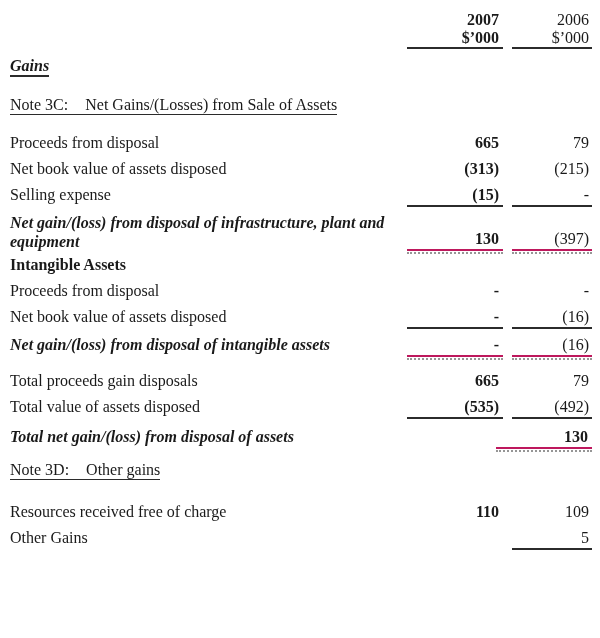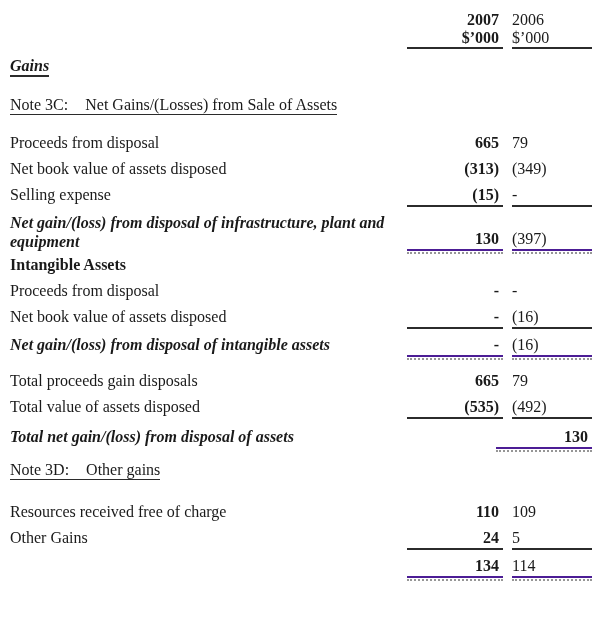--- a/index.html
+++ b/index.html
@@ -20,25 +20,25 @@
     width: 600px;
     height: 638px;
     padding: 11px 8px 8px 10px;
   }
 
   
   .row { display: flex; line-height: 20px; margin-bottom: 6px; }
   .row.hdr { line-height: 18px; margin-bottom: 0; }
   .lbl { flex: 1; padding-right: 6px; }
   .c1 { width: 96px; text-align: right; padding-right: 4px; font-weight: bold; box-sizing: border-box; }
-  .c2 { width: 80px; margin-left: 9px; text-align: left; padding-right: 3px; box-sizing: border-box; }
+  .c2 { width: 80px; margin-left: 9px; text-align: right; padding-right: 3px; box-sizing: border-box; }
 
   
   .ul  { border-bottom: 2px solid #2b2b2b; }
-  .dul { border-bottom: 2px solid #4c1d95; position: relative; }
+  .dul { border-bottom: 2px solid #be185d; position: relative; }
   .dul::after {
     content: "";
     position: absolute;
     left: 0; right: 0; bottom: -5px;
     border-top: 2px dotted #969696;
   }
 
   
   .gains-line { margin-top: 8px; }
   .u-bi {
@@ -100,21 +100,21 @@
 
   <div class="tbl1">
     <div class="row">
       <div class="lbl">Proceeds from disposal</div>
       <div class="c1">665</div>
       <div class="c2">79</div>
     </div>
     <div class="row">
       <div class="lbl">Net book value of assets disposed</div>
       <div class="c1">(313)</div>
-      <div class="c2">(349)</div>
+      <div class="c2">(215)</div>
     </div>
     <div class="row">
       <div class="lbl">Selling expense</div>
       <div class="c1 ul">(15)</div>
       <div class="c2 ul">-</div>
     </div>
     <div class="row tall">
       <div class="lbl bi">Net gain/(loss) from disposal of infrastructure, plant and equipment</div>
       <div class="c1 dul">130</div>
       <div class="c2 dul">(397)</div>
@@ -164,23 +164,17 @@
   </div>
 
   <div class="tbl4">
     <div class="row">
       <div class="lbl">Resources received free of charge</div>
       <div class="c1">110</div>
       <div class="c2">109</div>
     </div>
     <div class="row">
       <div class="lbl">Other Gains</div>
-      <div class="c1 ul">24</div>
       <div class="c2 ul">5</div>
-    </div>
-    <div class="row">
-      <div class="lbl"></div>
-      <div class="c1 dul">134</div>
-      <div class="c2 dul">114</div>
     </div>
   </div>
 
 </div>
 
 </body></html>

